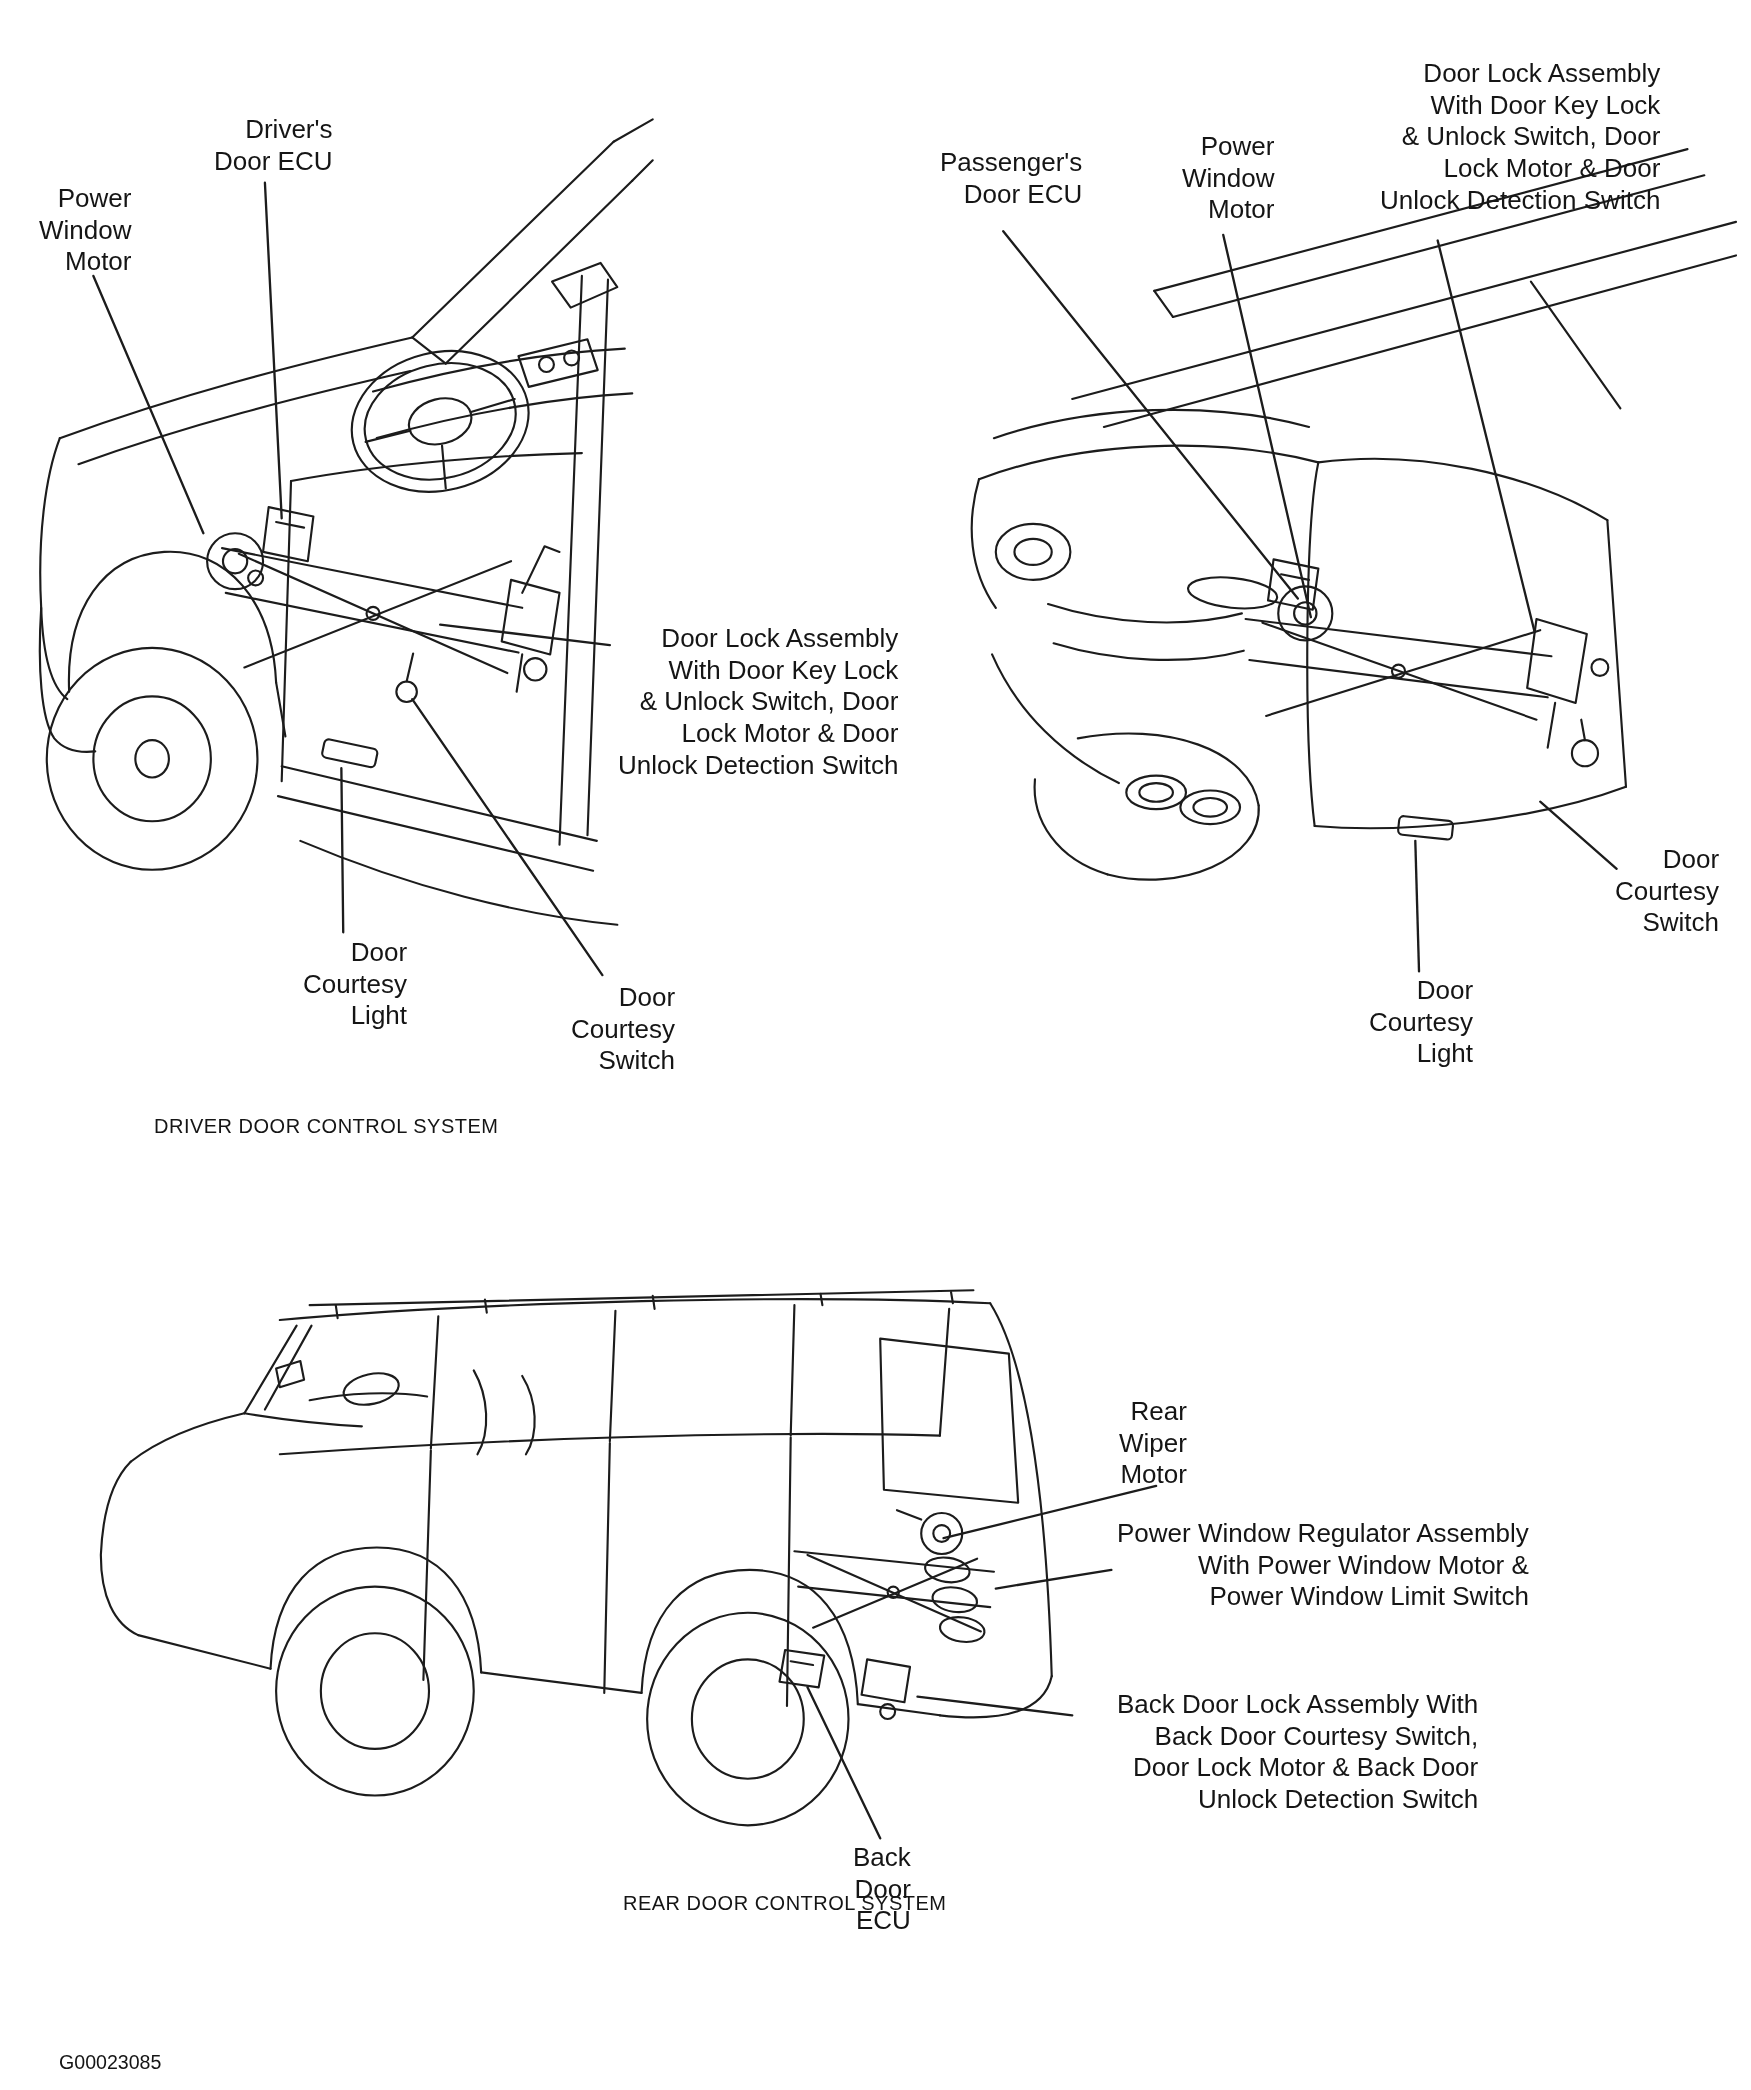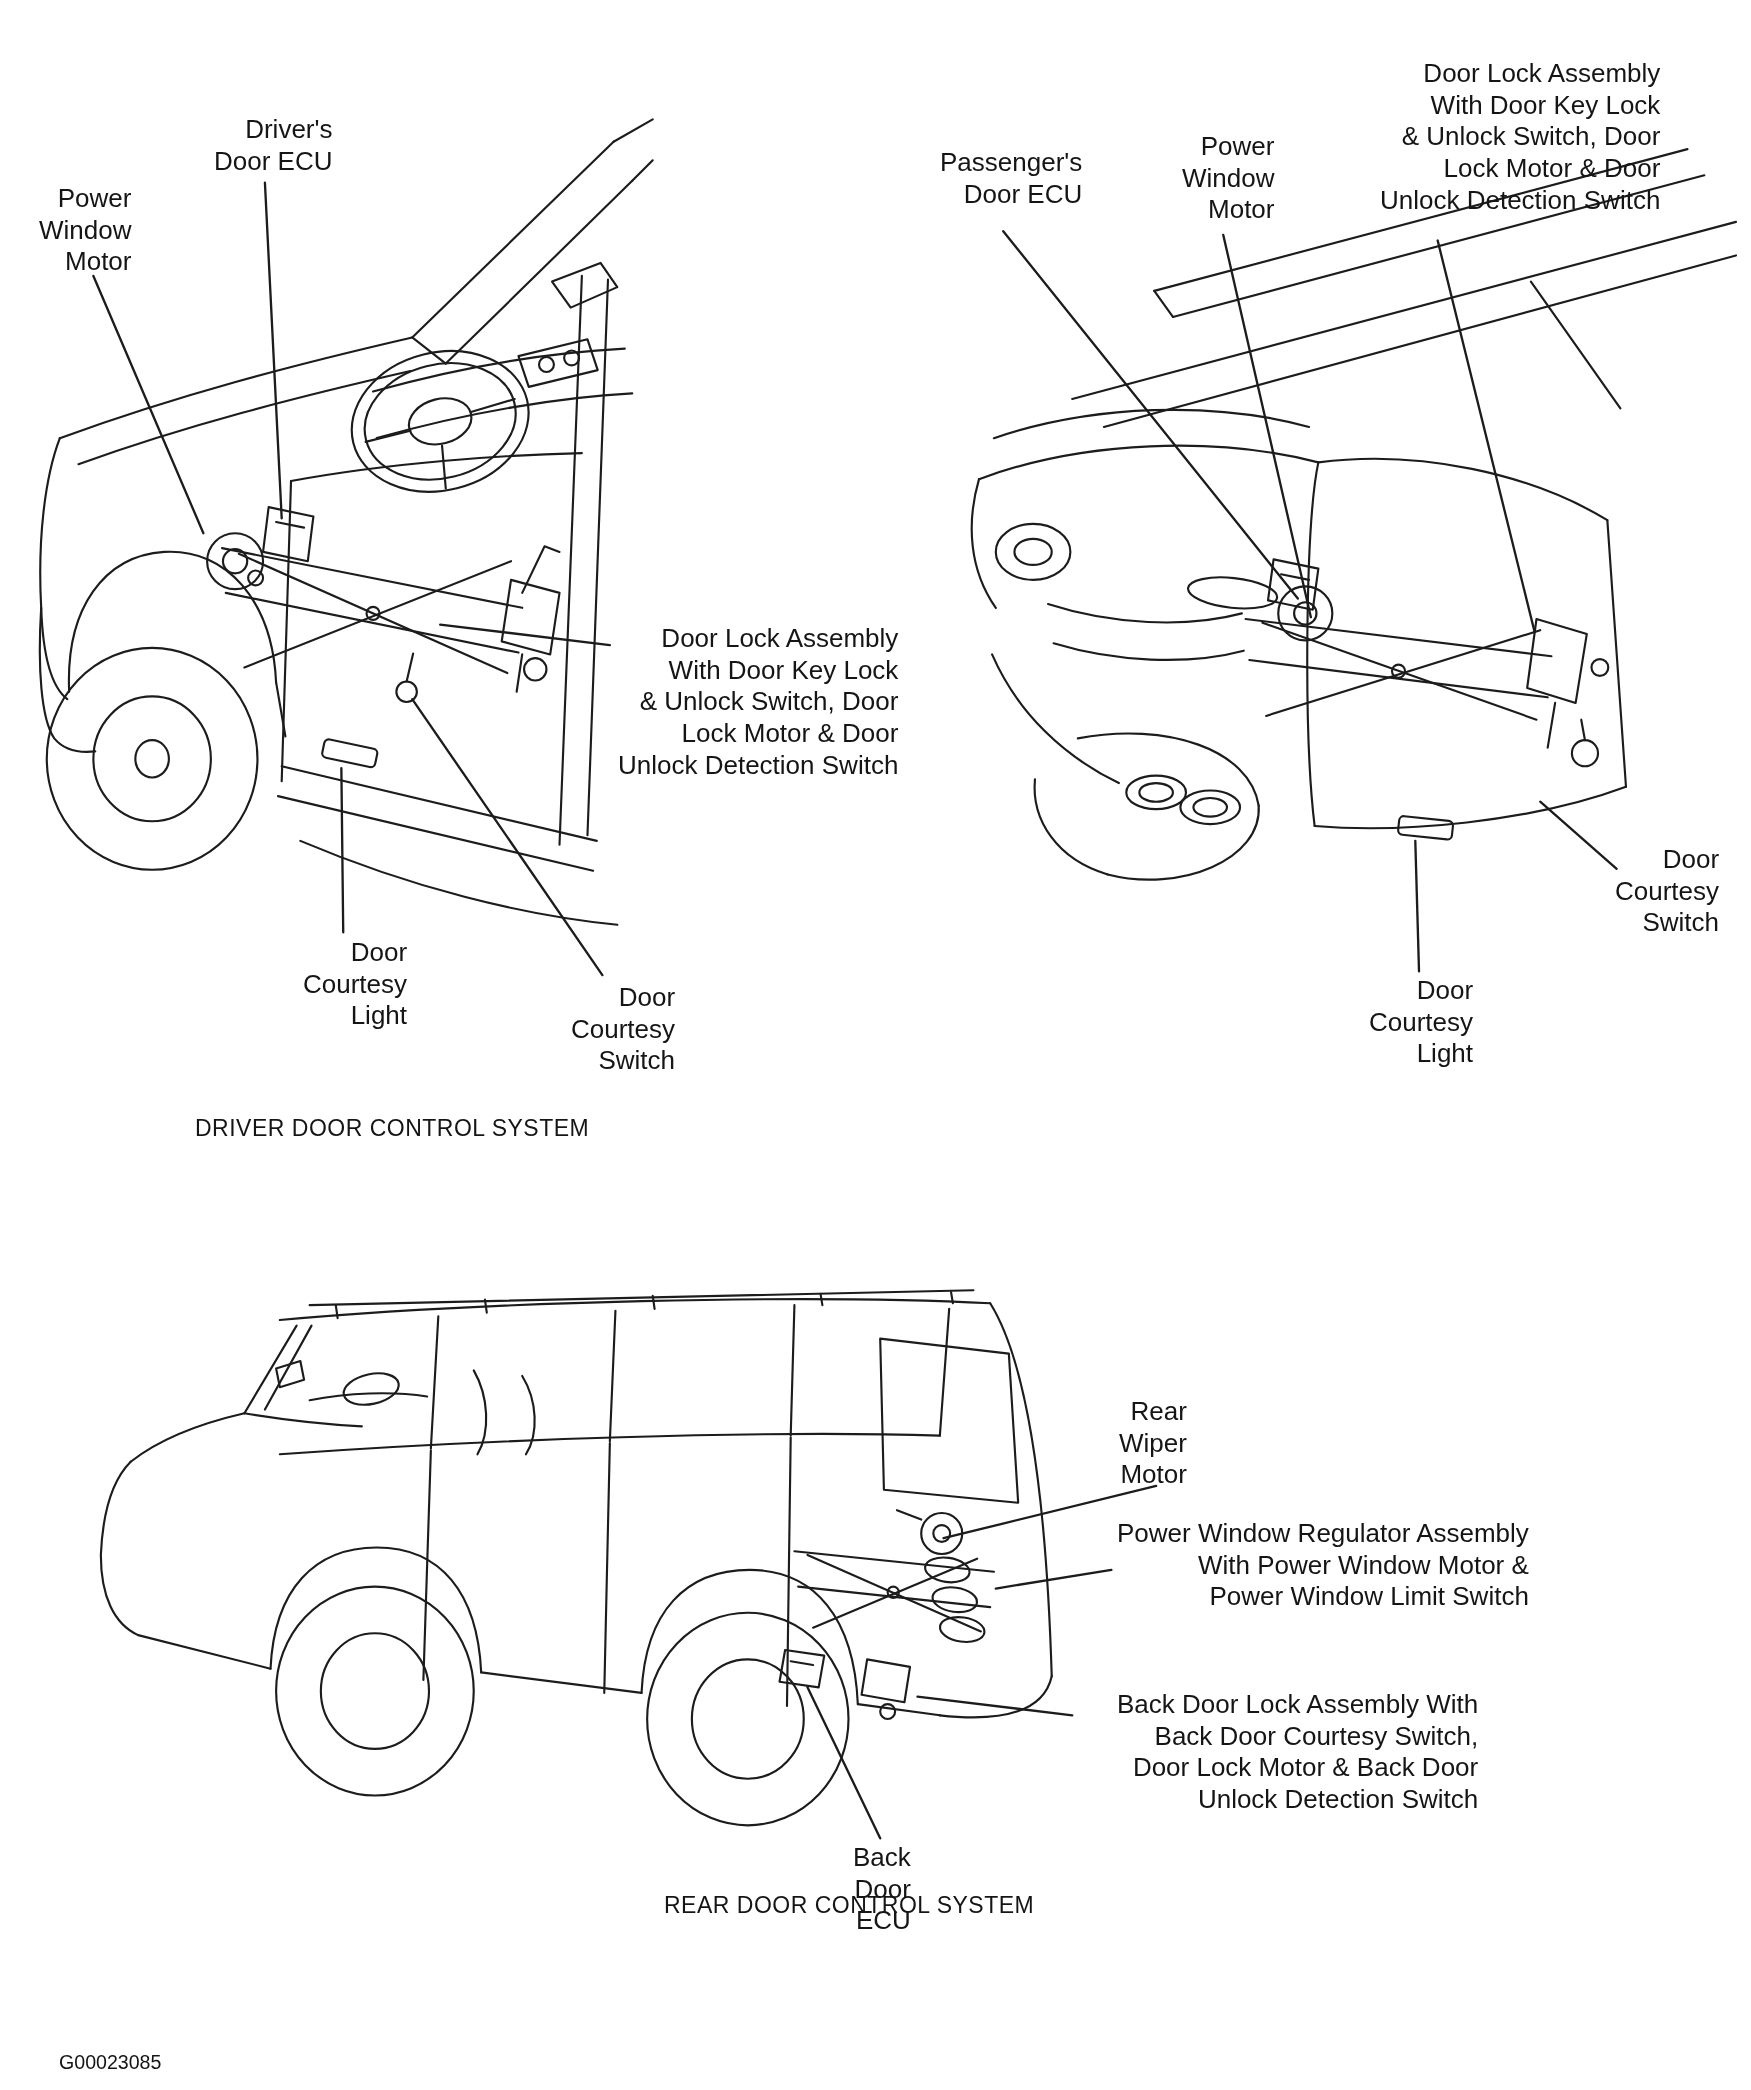--- a/index.html
+++ b/index.html
@@ -20,23 +20,22 @@
   .art .leader { stroke-width:2.5; }
   .label {
     position:absolute;
     font-size:26px; line-height:1.22;
     white-space:pre-line;
     color:#151515;
     text-align:right;
   }
   .caption {
     position:absolute;
-    font-size:23px; letter-spacing:0.5px;
+    font-size:20px; letter-spacing:0.5px;
     color:#151515;
-    margin-left:41px;
   }
   .figure-id {
     position:absolute;
     font-size:19.6px;
     color:#151515;
   }
 </style>
 </head>
 <body>
 

